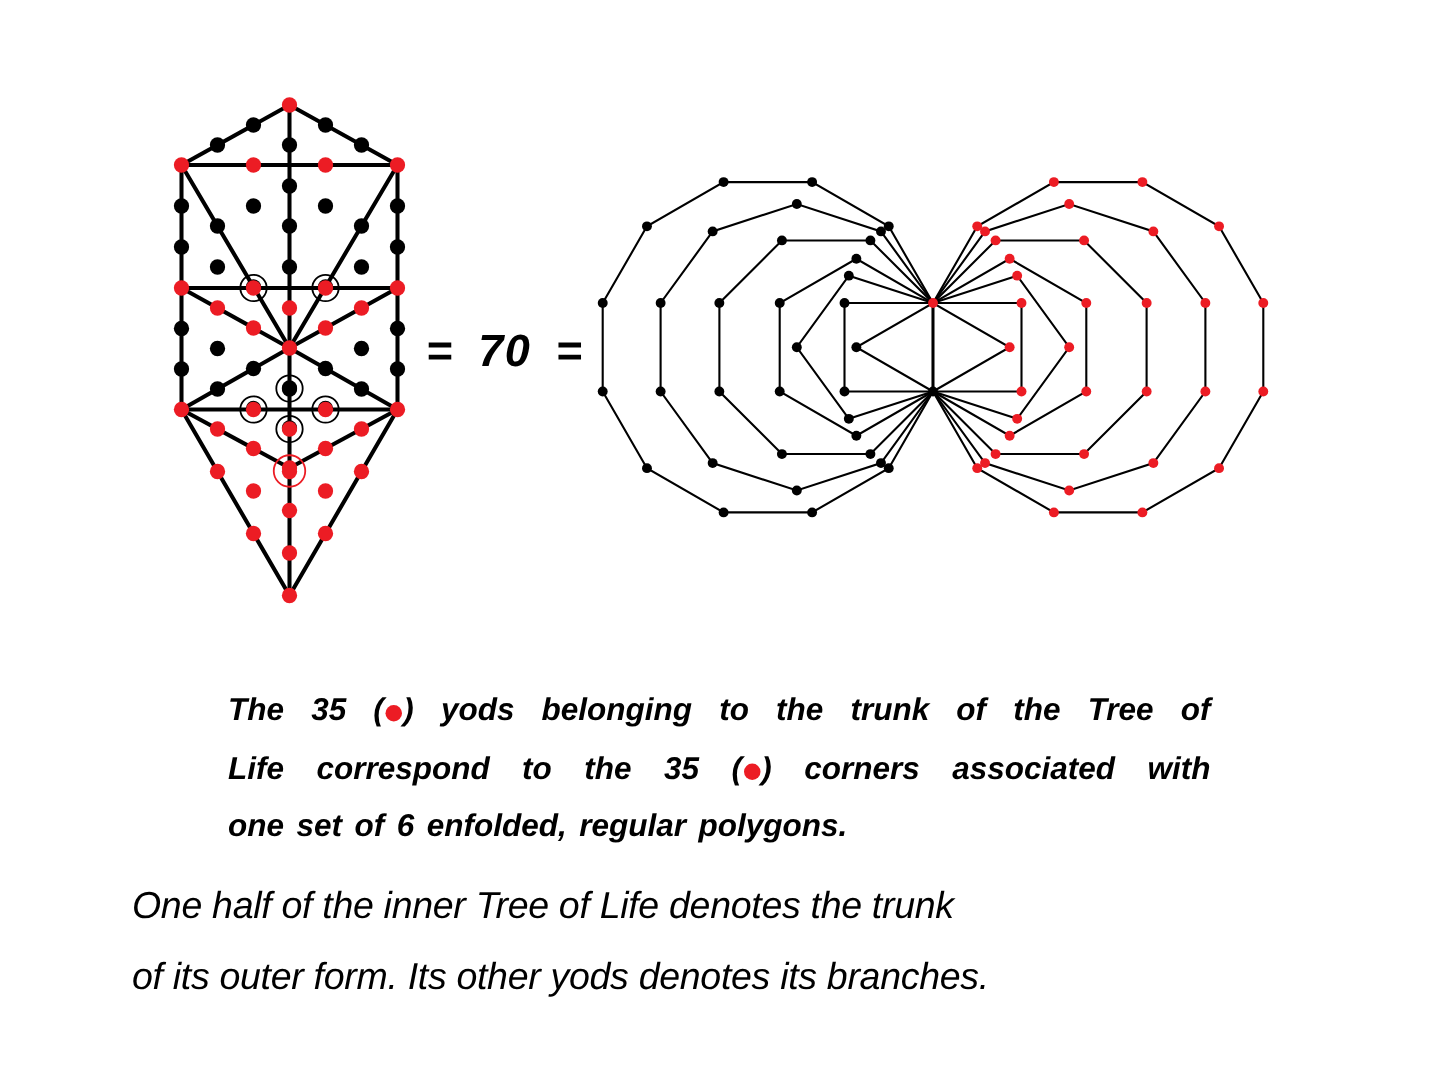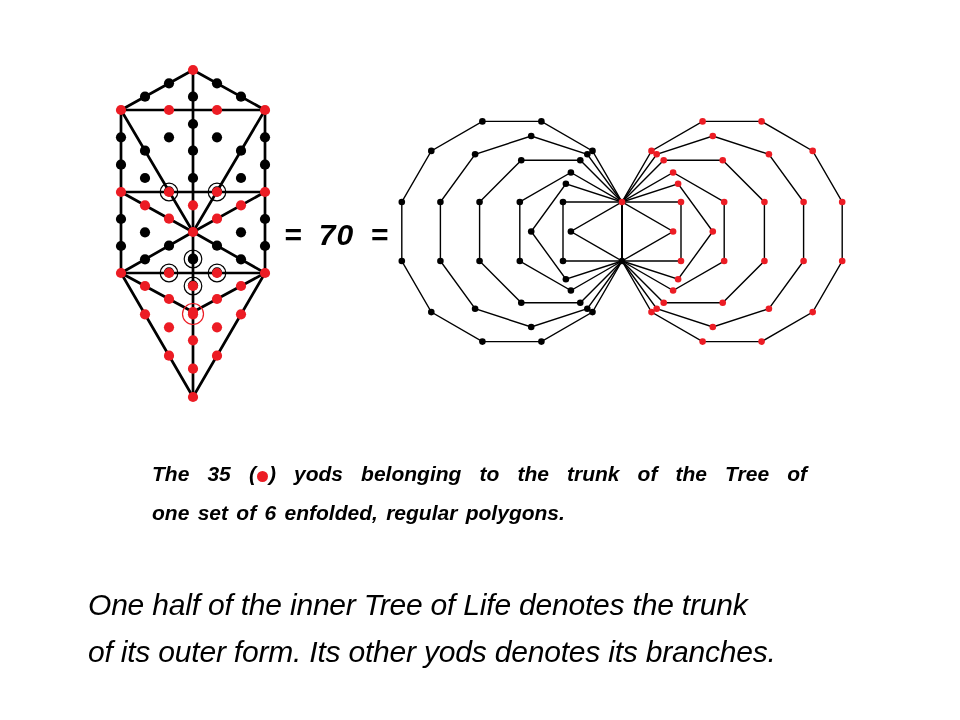--- a/index.html
+++ b/index.html
@@ -7,21 +7,21 @@
          font-family:"Liberation Sans",sans-serif;font-style:italic;}
   .slide svg{position:absolute;left:0;top:0;}
   .eq{position:absolute;left:284px;top:220px;font-weight:bold;font-size:30px;line-height:30px;
       color:#000;word-spacing:7px;letter-spacing:1px;}
   .caption{position:absolute;left:152px;top:441px;width:655px;font-weight:bold;font-size:21px;
            color:#000;word-spacing:2.5px;margin-top:14px;}
   .cap-line{line-height:38.5px;}
   .cap-line.just{text-align:justify;text-align-last:justify;}
   .red-dot{display:inline-block;width:11px;height:11px;border-radius:50%;background:#ec1c24;
            vertical-align:-1px;margin:0 1px;}
-  .footer{position:absolute;left:88px;top:581px;color:#000;font-size:30px;letter-spacing:-0.2px;}
+  .footer{position:absolute;left:88px;top:581px;color:#000;font-size:25px;letter-spacing:-0.2px;}
   .footer-line{line-height:47px;white-space:nowrap;}
 </style>
 </head>
 <body>
 
 <div class="slide">
   <svg width="960" height="720" viewBox="0 0 960 720">
     <g id="tree">
         <line x1="193" y1="70" x2="121" y2="110" stroke="#000000" stroke-width="2.7" stroke-linecap="round"></line>
         <line x1="193" y1="70" x2="265" y2="110" stroke="#000000" stroke-width="2.7" stroke-linecap="round"></line>
@@ -208,20 +208,21 @@
         <circle cx="651.5" cy="150.9045011767181" r="3.3" fill="#ec1c24"></circle>
         <circle cx="622" cy="202" r="3.3" fill="#ec1c24"></circle>
         <circle cx="622" cy="261" r="3.3" fill="#000000"></circle>
       </g>
   </svg>
 
   <div class="eq">= 70 =</div>
 
   <div class="caption">
       <div class="cap-line just">The 35 (<span class="red-dot"></span>) yods belonging to the trunk of the Tree of</div>
+      <div class="cap-line just">Life correspond to the 35 (<span class="red-dot"></span>) corners associated with</div>
       <div class="cap-line">one set of 6 enfolded, regular polygons.</div>
     </div>
 
   <div class="footer">
     <div class="footer-line">One half of the inner Tree of Life denotes the trunk</div>
     <div class="footer-line">of its outer form. Its other yods denotes its branches.</div>
   </div>
 </div>
 
 </body></html>

